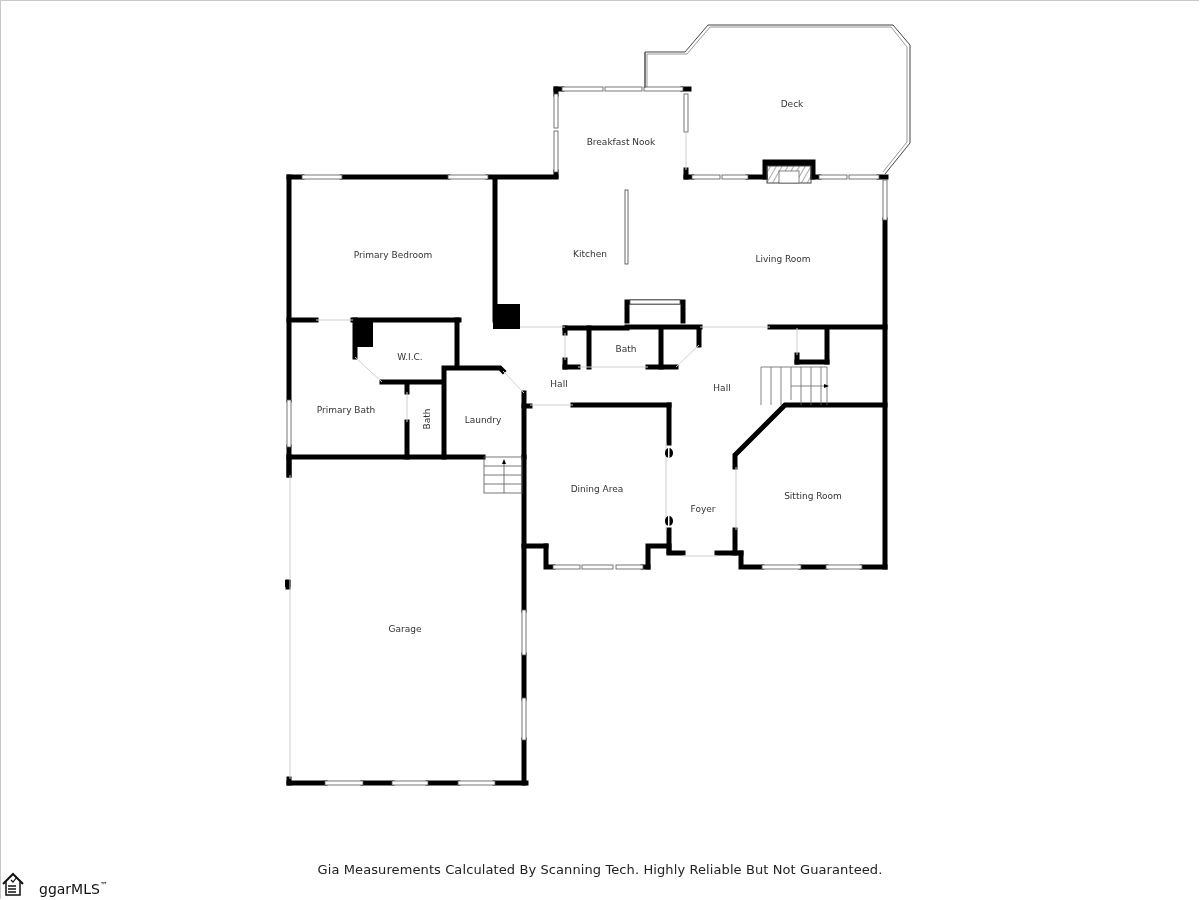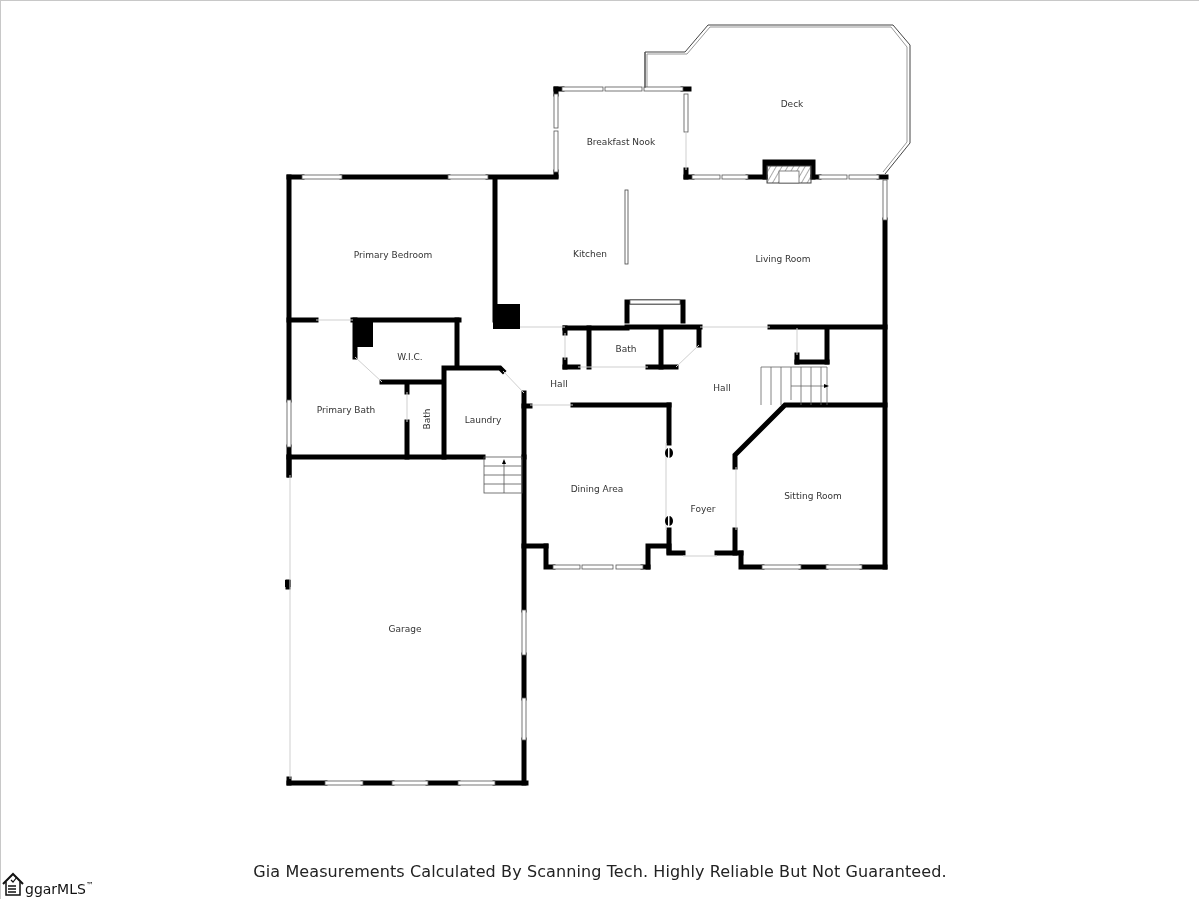--- a/index.html
+++ b/index.html
@@ -1,22 +1,22 @@
 <!DOCTYPE html>
 <html><head>
 <meta charset="utf-8">
 <style>
   html, body { margin: 0; padding: 0; background: #ffffff; }
   body { width: 1200px; height: 900px; position: relative; overflow: hidden; font-family: "DejaVu Sans", sans-serif; }
   .frame { position: absolute; left: 0; top: 0; width: 1199px; height: 899px; border-top: 1px solid #c8c8c8; border-left: 1px solid #c8c8c8; box-sizing: border-box; }
   svg.plan { position: absolute; left: 0; top: 0; width: 1200px; height: 900px; }
   .room-label { font-family: "DejaVu Sans", sans-serif; font-size: 9px; fill: #333333; text-anchor: middle; dominant-baseline: middle; }
-  .disclaimer { position: absolute; left: 0; width: 1200px; top: 862px; text-align: center; font-size: 16px; color: #222222; font-family: "DejaVu Sans", sans-serif; letter-spacing: 0.1px; }
+  .disclaimer { position: absolute; left: 0; width: 1200px; top: 862px; text-align: center; font-size: 13px; color: #222222; font-family: "DejaVu Sans", sans-serif; letter-spacing: 0.1px; }
   .logo { position: absolute; left: 2px; top: 870px; height: 26px; display: flex; align-items: flex-end; }
-  .logo-text { font-family: "DejaVu Sans", sans-serif; font-size: 14px; color: #111; line-height: 1; margin-left: 1px; }
+  .logo-text { font-family: "DejaVu Sans", sans-serif; font-size: 14px; color: #111; line-height: 1; margin-left: 15px; }
   .logo-text sup { font-size: 8px; }
 </style>
 </head>
 <body>
 
 <div class="frame"></div>
 
 <svg class="plan" viewBox="0 0 1200 900" xmlns="http://www.w3.org/2000/svg">
   <defs>
     <pattern id="hatch" patternUnits="userSpaceOnUse" width="5" height="5" patternTransform="rotate(30)">

